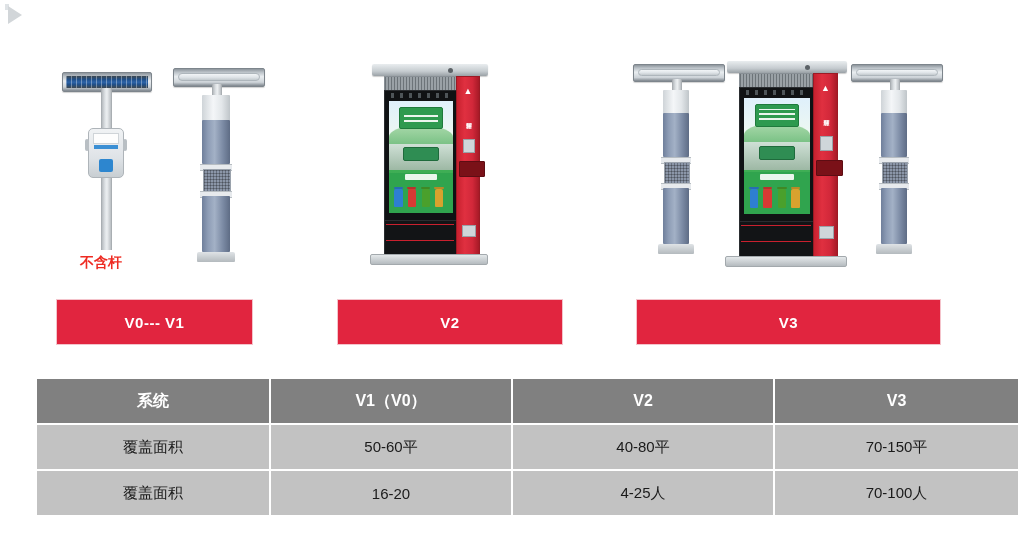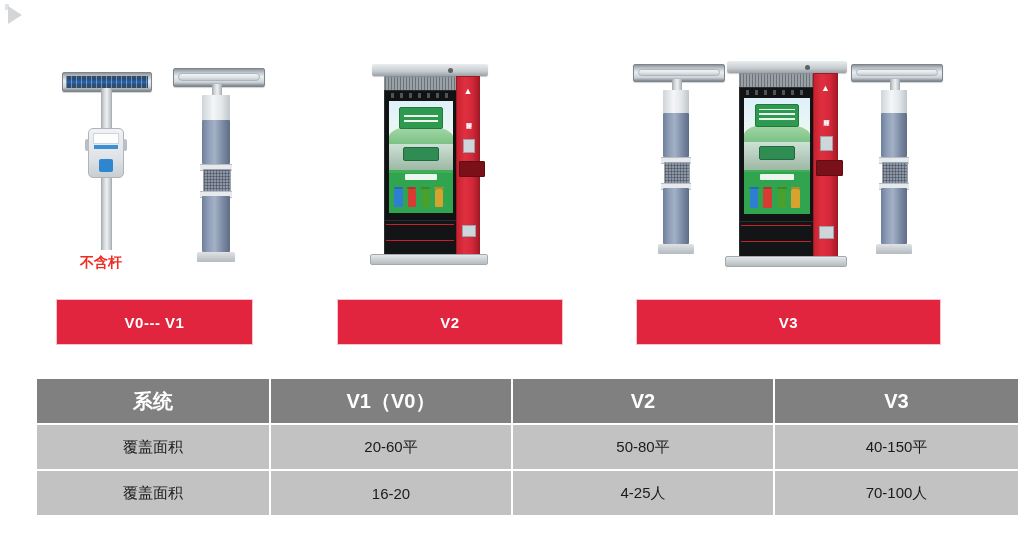--- a/index.html
+++ b/index.html
@@ -283,21 +283,21 @@
   }
   #spec-table th, #spec-table td {
     height: 44px;
     text-align: center;
     vertical-align: middle;
     padding: 0;
   }
   #spec-table th {
     background: #808080;
     color: #ffffff;
-    font-size: 20px;
+    font-size: 16px;
     font-weight: 700;
   }
   #spec-table td {
     background: #c2c2c2;
     color: #1a1a1a;
     font-size: 15px;
     font-weight: 400;
   }
   #spec-table col.c0 { width: 232px; }
   #spec-table col.c1 { width: 240px; }
@@ -476,23 +476,23 @@
     <tr>
       <th>系统</th>
       <th>V1（V0）</th>
       <th>V2</th>
       <th>V3</th>
     </tr>
   </thead>
   <tbody>
     <tr>
       <td>覆盖面积</td>
-      <td>20-60平</td>
-      <td>50-80平</td>
-      <td>40-150平</td>
+      <td>50-60平</td>
+      <td>40-80平</td>
+      <td>70-150平</td>
     </tr>
     <tr>
       <td>覆盖面积</td>
       <td>16-20</td>
       <td>4-25人</td>
       <td>70-100人</td>
     </tr>
   </tbody>
 </table>
 

